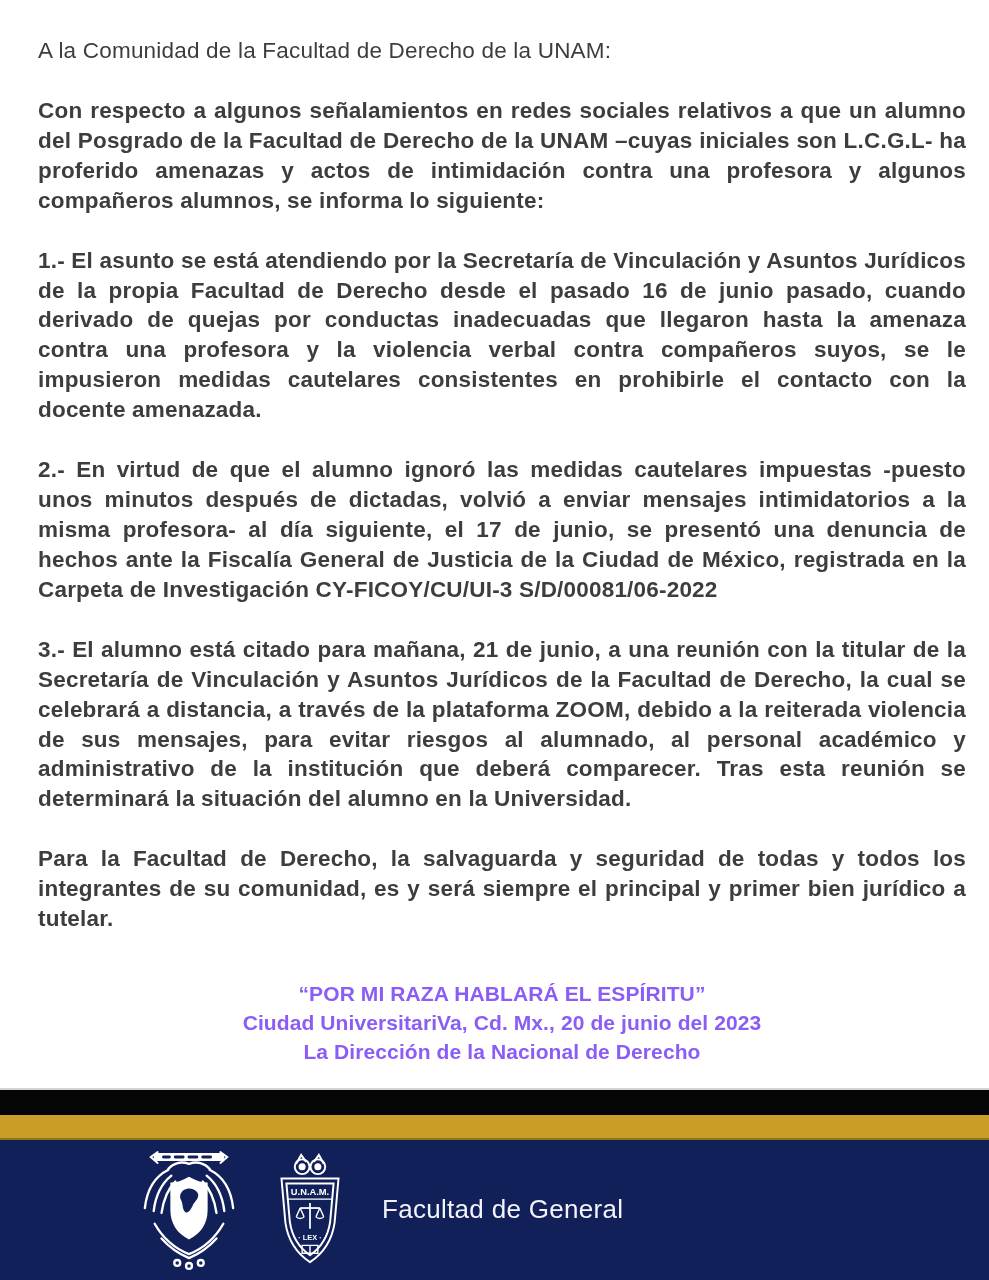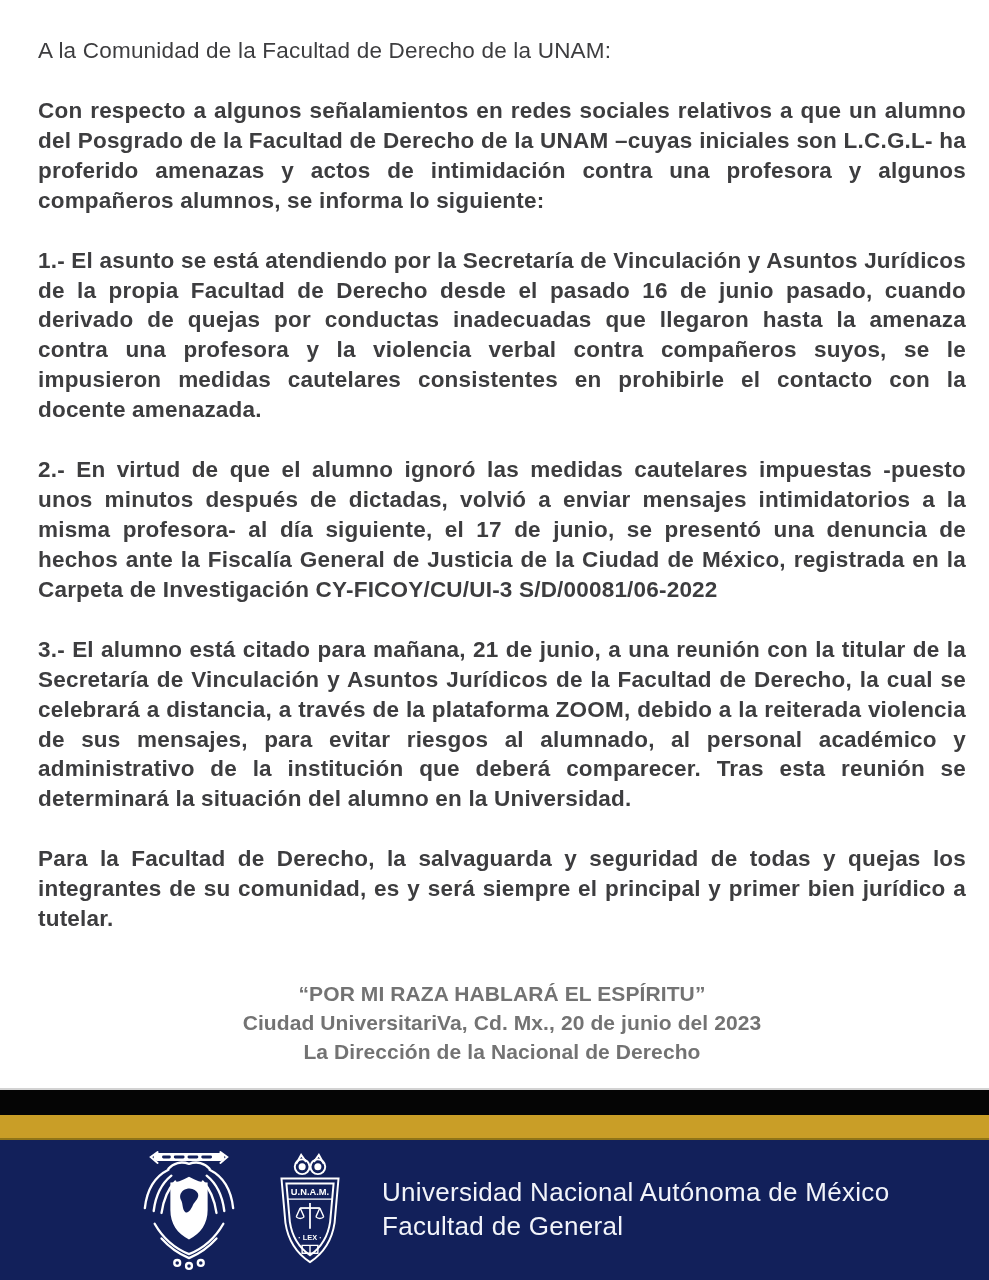--- a/index.html
+++ b/index.html
@@ -28,21 +28,21 @@
     margin-bottom: 30px;
   }
   .para {
     text-align: justify;
     margin-bottom: 30px;
     font-weight: bold;
   }
   .closing {
     margin-top: 46px;
     text-align: center;
-    color: #737373;
+    color: #8b5cf6;
     font-weight: 700;
     font-size: 21px;
     line-height: 1.38;
     letter-spacing: 0.1px;
   }
   .closing p { margin: 0; }
   .stripe-divider {
     height: 2px;
     background: #d2d2d2;
     flex: 0 0 auto;
@@ -89,21 +89,21 @@
 <body>
 
 <div class="page">
 
   <div class="content">
     <p class="salutation">A la Comunidad de la Facultad de Derecho de la UNAM:</p>
     <p class="para">Con respecto a algunos señalamientos en redes sociales relativos a que un alumno del Posgrado de la Facultad de Derecho de la UNAM –cuyas iniciales son L.C.G.L- ha proferido amenazas y actos de intimidación contra una profesora y algunos compañeros alumnos, se informa lo siguiente:</p>
     <p class="para">1.- El asunto se está atendiendo por la Secretaría de Vinculación y Asuntos Jurídicos de la propia Facultad de Derecho desde el pasado 16 de junio pasado, cuando derivado de quejas por conductas inadecuadas que llegaron hasta la amenaza contra una profesora y la violencia verbal contra compañeros suyos, se le impusieron medidas cautelares consistentes en prohibirle el contacto con la docente amenazada.</p>
     <p class="para">2.- En virtud de que el alumno ignoró las medidas cautelares impuestas -puesto unos minutos después de dictadas, volvió a enviar mensajes intimidatorios a la misma profesora- al día siguiente, el 17 de junio, se presentó una denuncia de hechos ante la Fiscalía General de Justicia de la Ciudad de México, registrada en la Carpeta de Investigación  CY-FICOY/CU/UI-3  S/D/00081/06-2022</p>
     <p class="para">3.- El alumno está citado para mañana, 21 de junio, a una reunión con la titular de la Secretaría de Vinculación y Asuntos Jurídicos de la Facultad de Derecho, la cual se celebrará a distancia, a través de la plataforma ZOOM, debido a la reiterada violencia de sus mensajes, para evitar riesgos al alumnado, al personal académico y administrativo de la institución que deberá comparecer. Tras esta reunión se determinará la situación del alumno en la Universidad.</p>
-    <p class="para">Para la Facultad de Derecho, la salvaguarda y seguridad de todas y quejas los integrantes de su comunidad, es y será siempre el principal y primer bien jurídico a tutelar.</p>
+    <p class="para">Para la Facultad de Derecho, la salvaguarda y seguridad de todas y todos los integrantes de su comunidad, es y será siempre el principal y primer bien jurídico a tutelar.</p>
 
     <div class="closing">
       <p>“POR MI RAZA HABLARÁ EL ESPÍRITU”</p>
       <p>Ciudad UniversitariVa, Cd. Mx., 20 de junio del 2023</p>
       <p>La Dirección de la Nacional de Derecho</p>
     </div>
   </div>
 
   <div class="stripe-divider"></div>
   <div class="stripe-black"></div>
@@ -165,19 +165,18 @@
           <path d="M50,57 l-4,9 M50,57 l4,9 M46,66 a5,4 0 0 0 8,0" stroke-width="1.4"></path>
 
           <text x="40" y="90" fill="#ffffff" stroke="none" font-size="7.5" font-weight="bold" text-anchor="middle" font-family="Liberation Sans, sans-serif">· LEX ·</text>
 
           <path d="M32,95 h16 v8 h-16 z M40,95 v8" stroke-width="1.4"></path>
         </g>
       </svg>
     </div>
 
     <div class="footer-text">
-      <div>Universidad Nacional Autónoma de México</div>
       <div>Facultad de General</div>
     </div>
 
   </footer>
 
 </div>
 
 </body></html>

